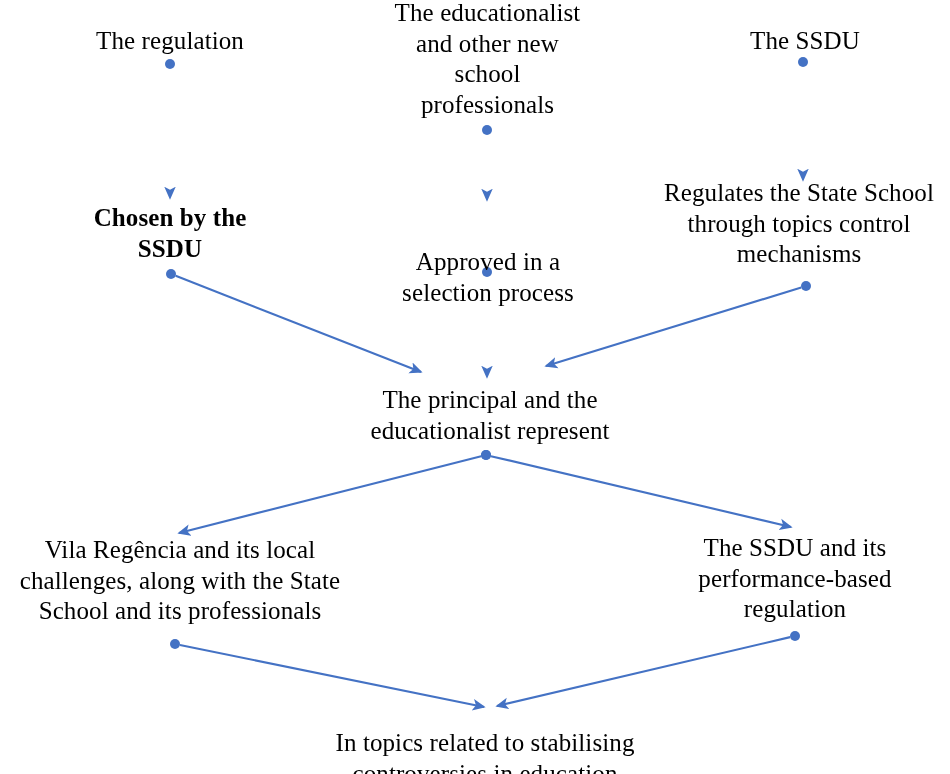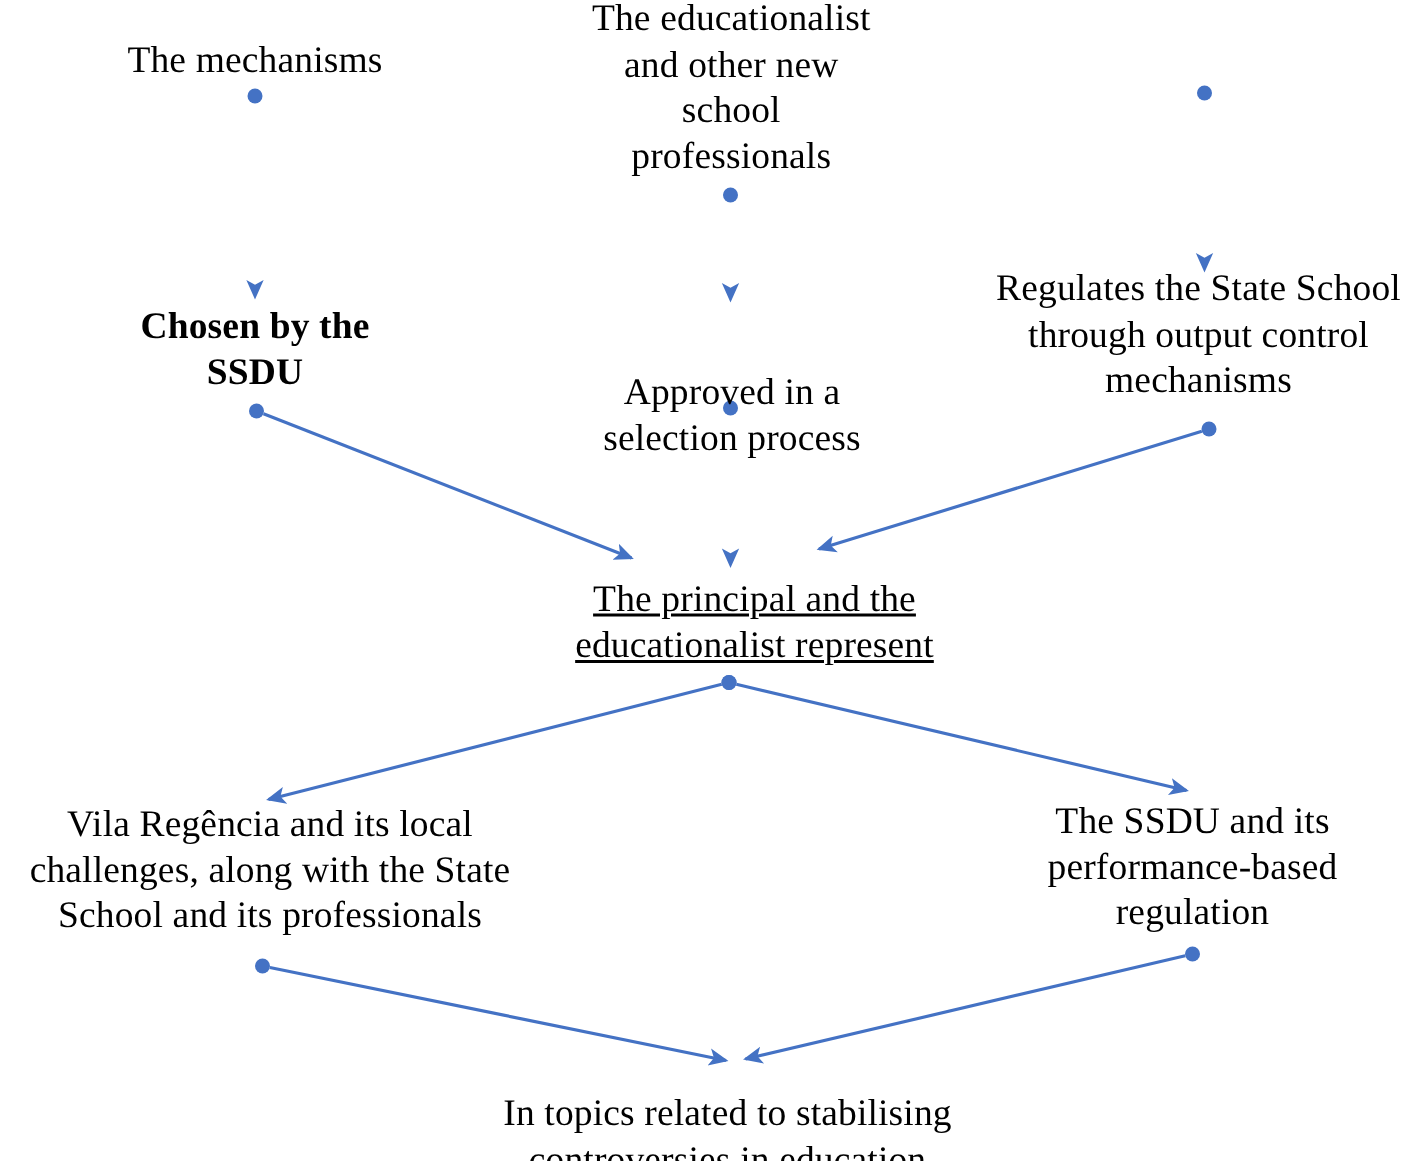--- a/index.html
+++ b/index.html
@@ -35,21 +35,21 @@
   }
   
   .n-principal      { left: 60px;  top: 26px;  width: 220px; }
   .n-educationalist { left: 375px; top: -2px;  width: 225px; }
   .n-ssdu-top       { left: 700px; top: 26px;  width: 210px; }
   
   .n-chosen         { left: 60px;  top: 203px; width: 220px; font-weight: bold; }
   .n-approved       { left: 372px; top: 203px; width: 232px; margin-top: 44px; }
   .n-regulates      { left: 648px; top: 178px; width: 302px; }
   
-  .n-represent      { left: 343px; top: 385px; width: 320px; text-decoration: underline; }
+  .n-represent      { left: 330px; top: 385px; width: 320px; }
   
   .n-vila           { left: 5px;   top: 535px; width: 350px; }
   .n-ssdu-perf      { left: 645px; top: 533px; width: 300px; }
   
   .n-topics         { left: 290px; top: 712px; width: 390px; margin-top: 16px; }
 </style>
 </head>
 <body>
 
 <div id="diagram-root">
@@ -85,36 +85,37 @@
         <circle cx="171" cy="274" r="5" fill="#4472C4"></circle>
         <circle cx="487" cy="272" r="5" fill="#4472C4"></circle>
         <circle cx="806" cy="286" r="5" fill="#4472C4"></circle>
         <circle cx="486" cy="455" r="5" fill="#4472C4"></circle>
         <circle cx="486" cy="455" r="5" fill="#4472C4"></circle>
         <circle cx="175" cy="644" r="5" fill="#4472C4"></circle>
         <circle cx="795" cy="636" r="5" fill="#4472C4"></circle>
       </g>
   </svg>
 
-  <div class="node n-principal">The mechanisms</div>
+  <div class="node n-principal">The regulation</div>
 
   <div class="node n-educationalist">The educationalist
 and other new
 school
 professionals</div>
 
+  <div class="node n-ssdu-top">The SSDU</div>
 
   <div class="node n-chosen">Chosen by the
 SSDU</div>
 
   <div class="node n-approved">Approved in a
 selection process</div>
 
   <div class="node n-regulates">Regulates the State School
-through output control
+through topics control
 mechanisms</div>
 
   <div class="node n-represent">The principal  and the
 educationalist represent</div>
 
   <div class="node n-ssdu-perf">The SSDU  and its
 performance-based
 regulation</div>
 
   <div class="node n-vila">Vila Regência and its local

